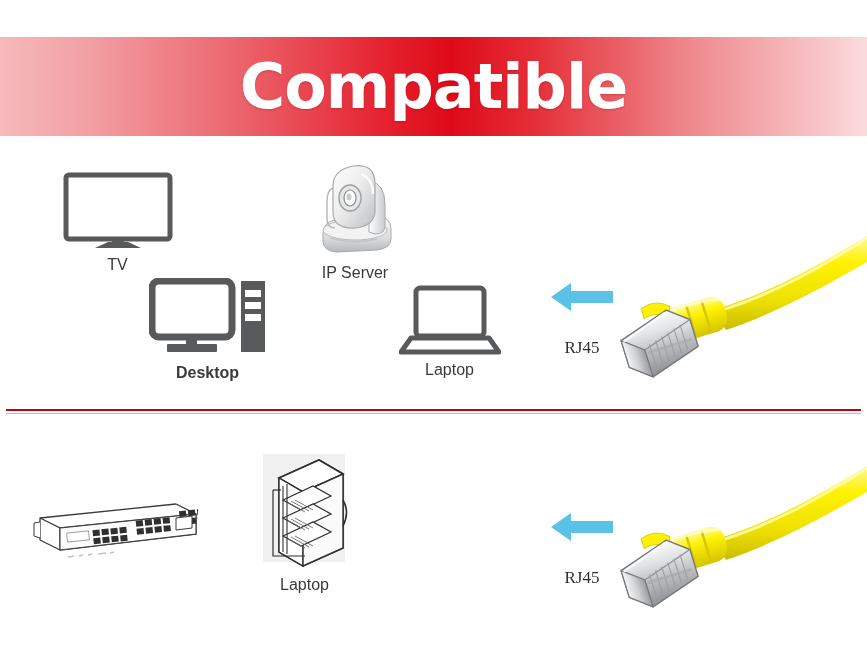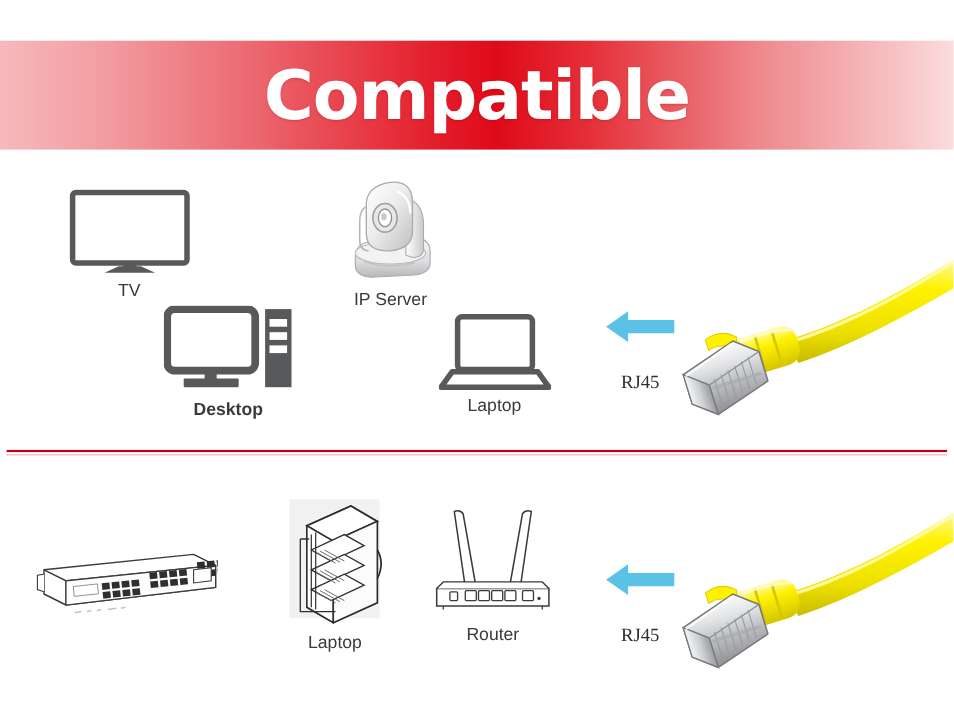--- a/index.html
+++ b/index.html
@@ -295,45 +295,20 @@
       </g>
 
       <path d="M86 48 q7 12 0 26" fill="none" stroke="#2f2f2f" stroke-width="1.6"></path>
 
       <path d="M16 38 L16 104 L48 104" fill="none" stroke="#2f2f2f" stroke-width="1.2"></path>
       <path d="M16 38 L24 38" fill="none" stroke="#2f2f2f" stroke-width="1.2"></path>
     </svg>
     <div class="label" style="margin-top:8px;">Laptop</div>
   </div>
 
-  <div class="item" style="left:388px;top:455px;width:120px;">
-    <svg class="gicon" width="118" height="112" viewBox="0 0 118 112">
-
-      <path d="M24 10 q5 -2 8 2 l12 68 q-5 3 -10 -1 Z" fill="#ffffff" stroke="#3b3b3b" stroke-width="1.4" stroke-linejoin="round"></path>
-      <path d="M94 10 q-5 -2 -8 2 l-12 68 q5 3 10 -1 Z" fill="#ffffff" stroke="#3b3b3b" stroke-width="1.4" stroke-linejoin="round"></path>
-
-      <path d="M8 80 L110 80 L110 96 L8 96 Z" fill="#ffffff" stroke="#3b3b3b" stroke-width="1.4"></path>
-      <path d="M8 80 L14 74 L104 74 L110 80" fill="#ffffff" stroke="#3b3b3b" stroke-width="1.3"></path>
-
-      <rect x="20" y="83" width="7" height="8" rx="1" fill="#ffffff" stroke="#3b3b3b" stroke-width="1.2"></rect>
-
-      <g fill="#ffffff" stroke="#3b3b3b" stroke-width="1.2">
-        <rect x="34" y="82" width="10" height="9" rx="1"></rect>
-        <rect x="46" y="82" width="10" height="9" rx="1"></rect>
-        <rect x="58" y="82" width="10" height="9" rx="1"></rect>
-        <rect x="70" y="82" width="10" height="9" rx="1"></rect>
-      </g>
-
-      <rect x="86" y="82" width="10" height="9" rx="1" fill="#ffffff" stroke="#3b3b3b" stroke-width="1.2"></rect>
-      <circle cx="101" cy="89" r="1.5" fill="#3b3b3b"></circle>
-
-      <path d="M14 96 L14 99 M104 96 L104 99" stroke="#3b3b3b" stroke-width="1.2"></path>
-    </svg>
-    <div class="label" style="margin-top:2px;">Router</div>
-  </div>
 
   <div class="item" style="left:527px;top:508px;width:110px;">
     <svg class="gicon" width="66" height="40" viewBox="0 0 66 40">
       <path d="M2 19 L22 5 L22 13 L64 13 L64 25 L22 25 L22 33 Z" fill="#5bc2e7"></path>
     </svg>
     <div class="label serif" style="margin-top:20px;">RJ45</div>
   </div>
 
   <div class="cable" style="left:618px;top:462px;">
     <svg width="249" height="150" viewBox="0 0 249 150">

